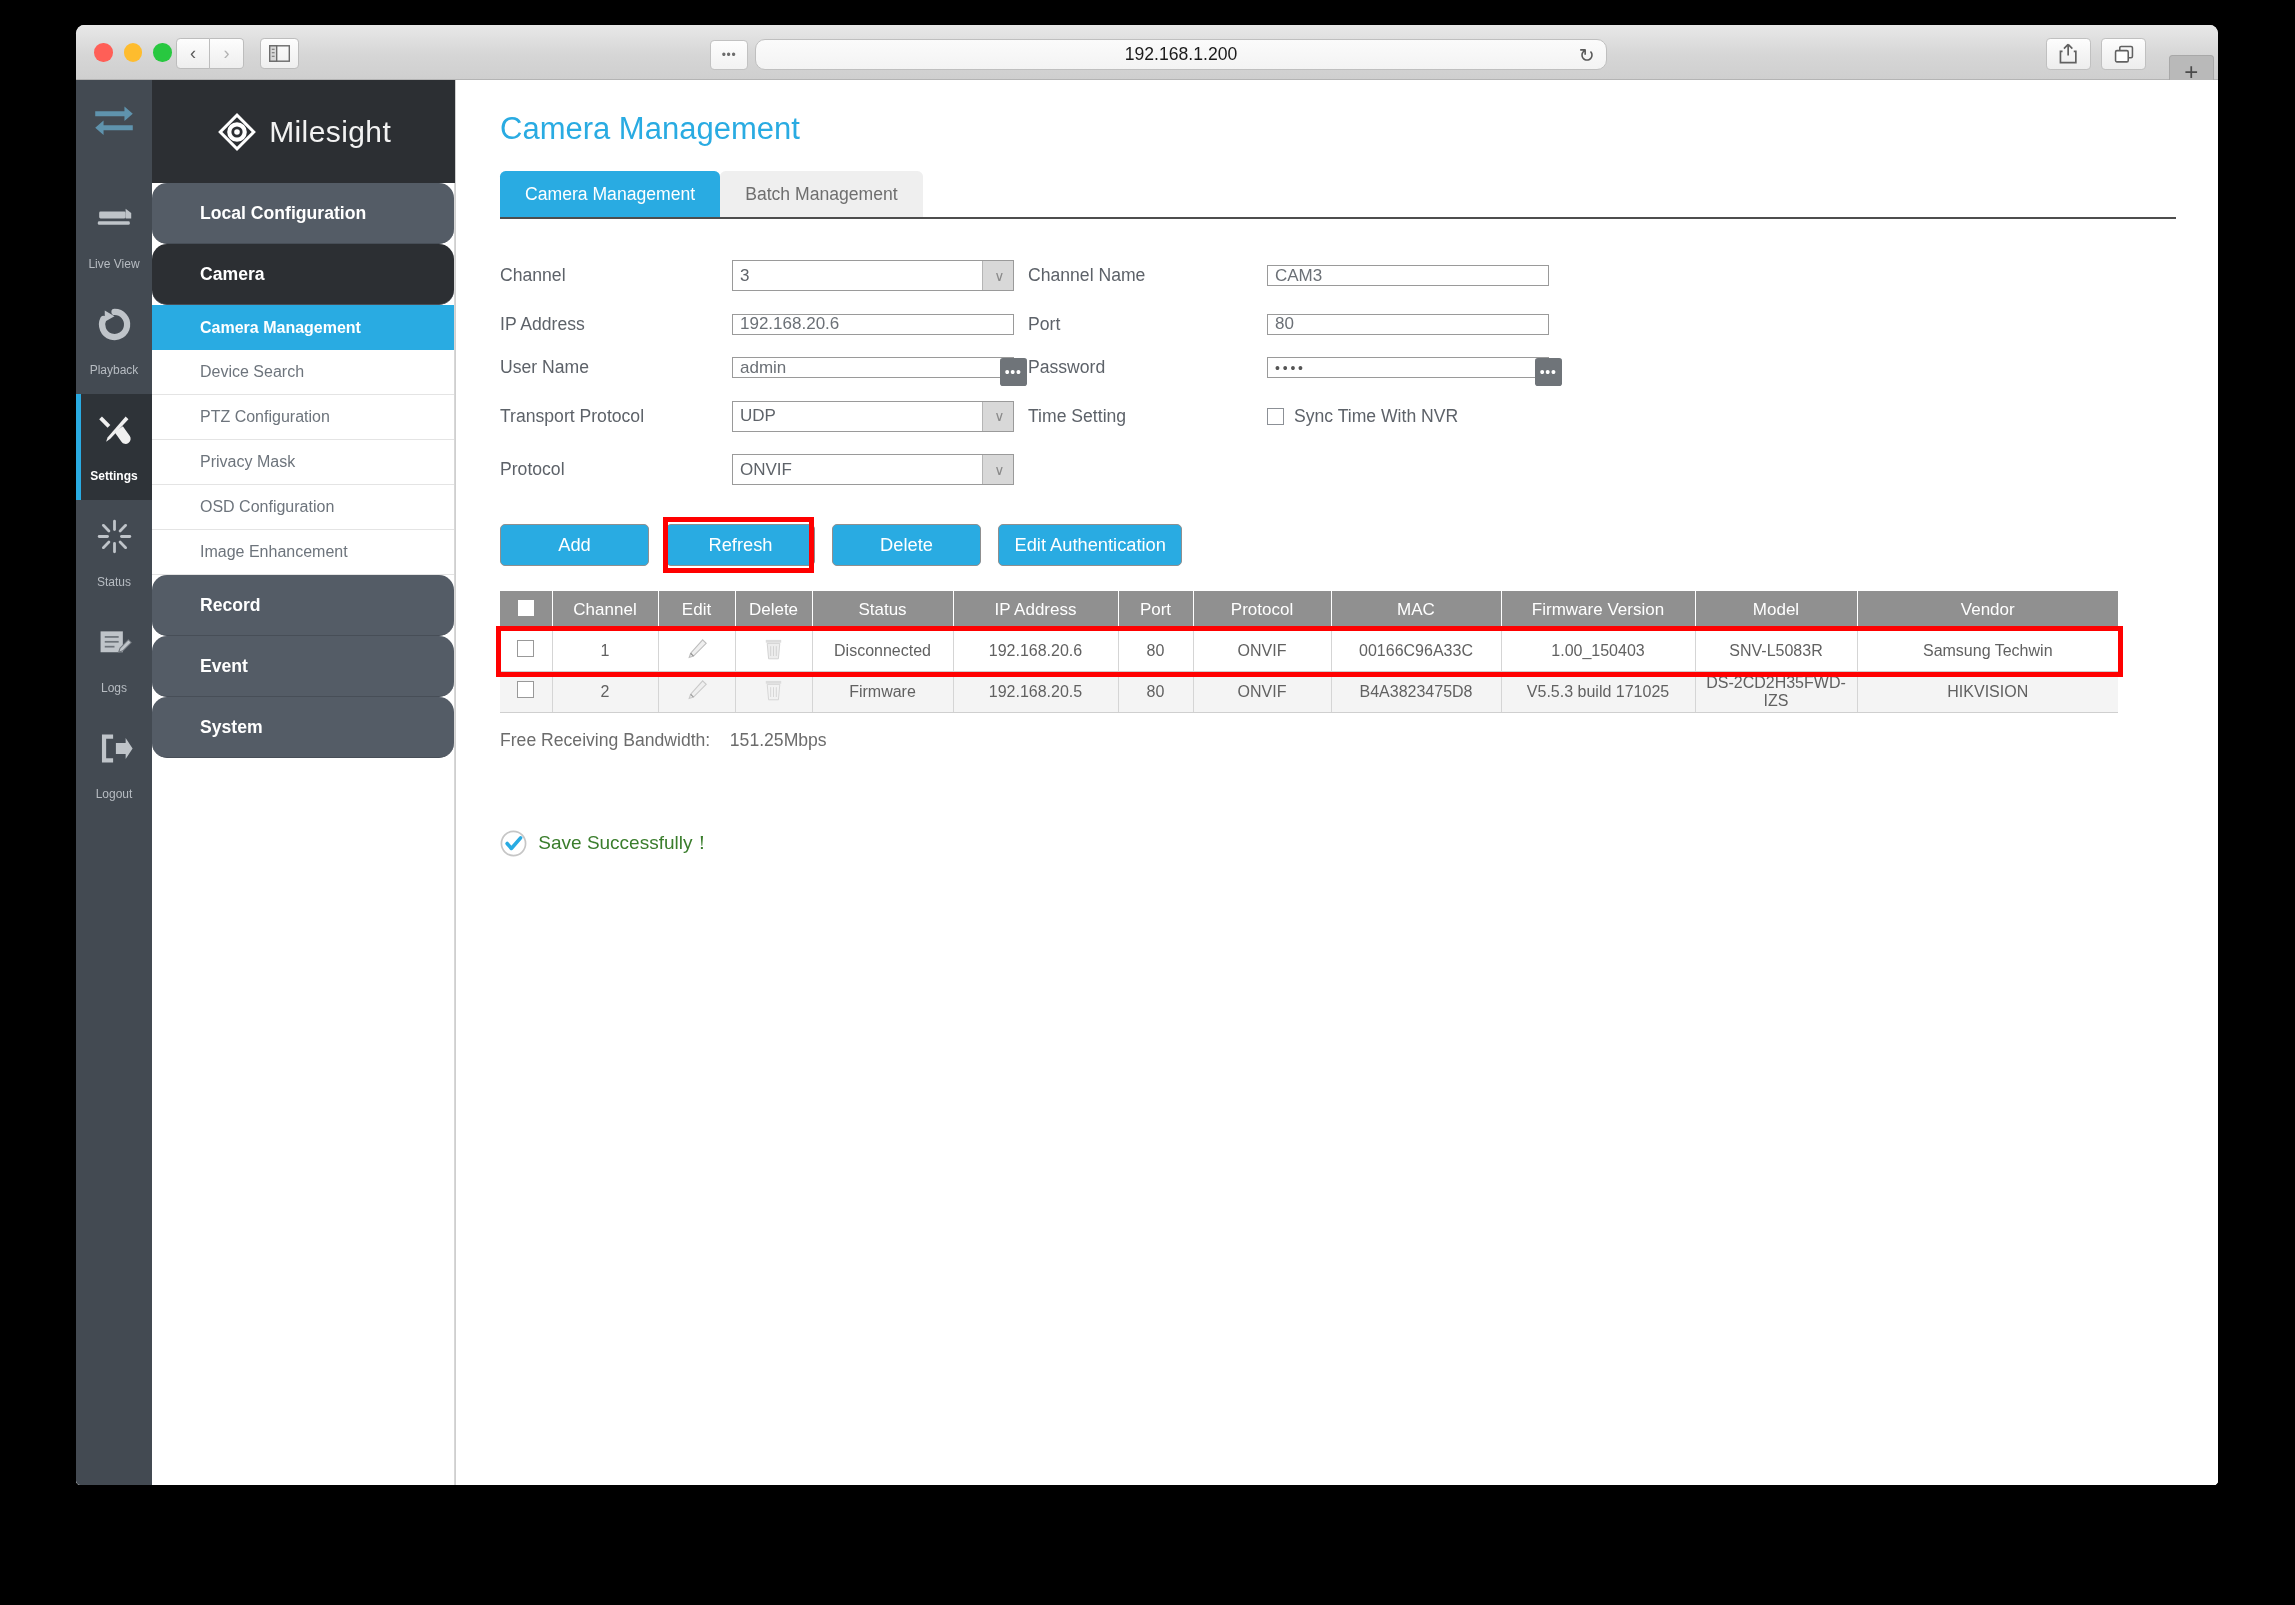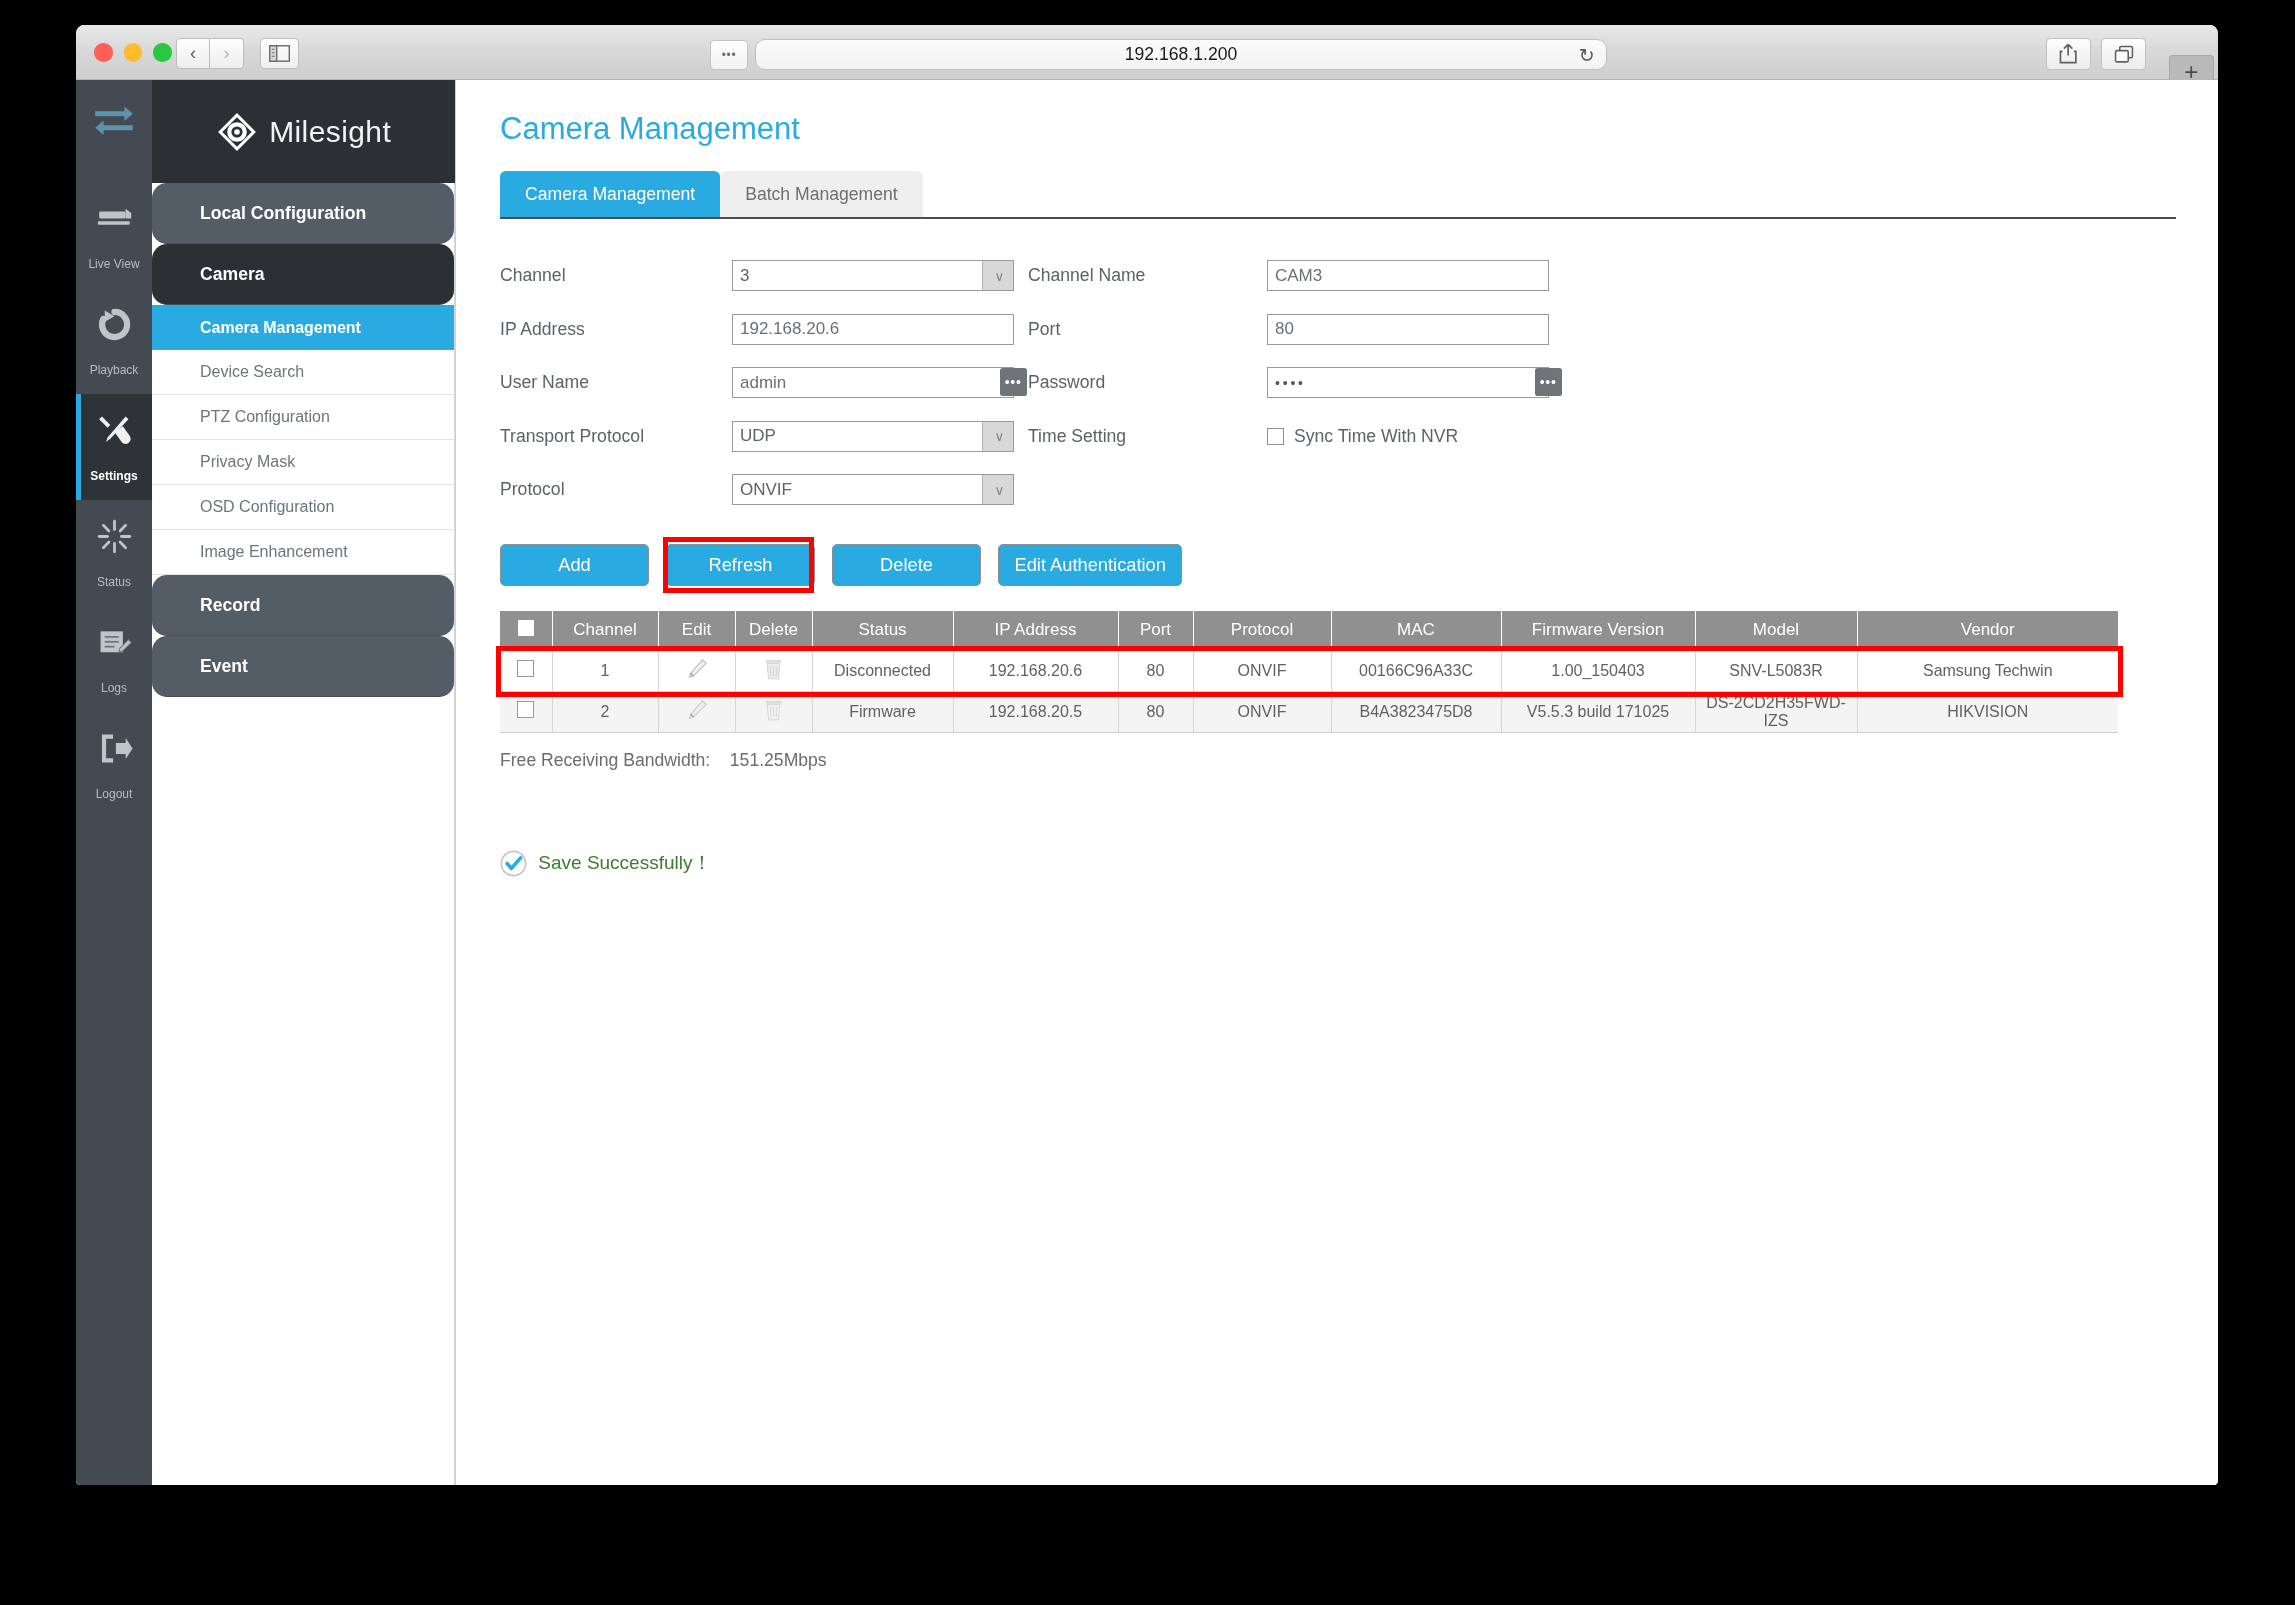--- a/index.html
+++ b/index.html
@@ -224,21 +224,21 @@
   .form-grid {
     display: grid;
     grid-template-columns: 232px 296px 239px 296px;
     row-gap: 22.5px;
     align-items: center;
     margin-bottom: 39px;
   }
   .f-label { font-size: 17.6px; color: #5d6269; }
   .f-ctrl { position: relative; }
   .inp {
-    width: 282px; height: 31px;
+    width: 282px; height: 21px;
     border: 0.7px solid #9a9a9a;
     background: #fff;
     font-size: 17px; color: #6b7076;
     padding: 0 7px;
     display: flex; align-items: center;
   }
   .sel {
     width: 282px; height: 31px;
     border: 0.7px solid #9a9a9a;
     background: #fff;
@@ -505,20 +505,23 @@
         <span>OSD Configuration</span>
       </div>
       <div class="menu-sub">
         <span>Image Enhancement</span>
       </div>
       <div class="menu-group">
         <span>Record</span>
       </div>
       <div class="menu-group">
         <span>Event</span>
+      </div>
+      <div class="menu-group">
+        <span>System</span>
       </div>
       <div class="menu-filler"></div>
     </div>
 
     <div class="content">
       <h1 class="page-title">Camera Management</h1>
 
       <div class="tabs">
         <div class="tab active">
           <span>Camera Management</span>

